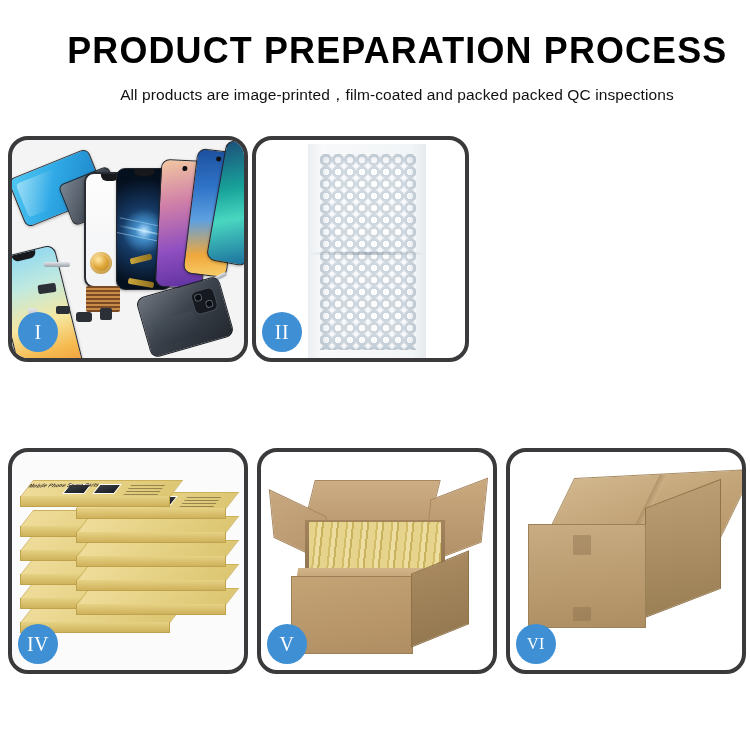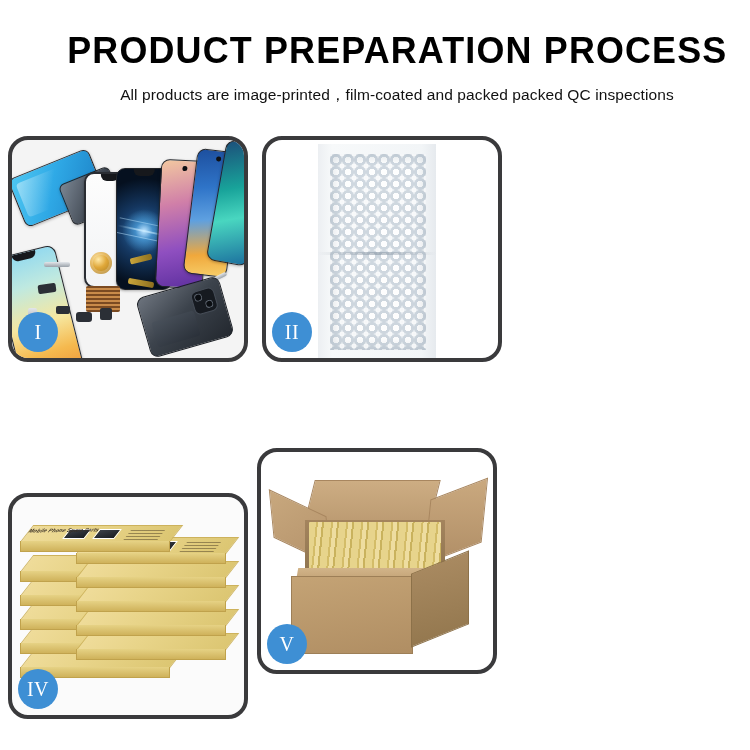--- a/index.html
+++ b/index.html
@@ -30,23 +30,23 @@
   
   .grid { position: absolute; top: 136px; left: 0; width: 750px; height: 560px; }
   .panel {
     position: absolute;
     border: 4px solid #3a3a3c;
     border-radius: 20px;
     background: #ffffff;
     overflow: hidden;
   }
   .p1 { left: 8px;   top: 0px;   width: 240px; height: 226px; background:#f4f4f4; }
-  .p2 { left: 262px; top: 0px;   width: 240px; height: 226px; }
+  .p2 { left: 252px; top: 0px;   width: 217px; height: 226px; }
   .p3 { left: 506px; top: 0px;   width: 240px; height: 226px; }
-  .p4 { left: 8px;   top: 312px; width: 240px; height: 226px; background:#fbfbfb;margin-top:45px; }
+  .p4 { left: 8px;   top: 312px; width: 240px; height: 226px; background:#fbfbfb; }
   .p5 { left: 257px; top: 312px; width: 240px; height: 226px; }
   .p6 { left: 506px; top: 312px; width: 240px; height: 226px; }
 
   .scene { position: absolute; inset: 0; }
 
   
   .badge {
     position: absolute; left: 6px; bottom: 6px;
     width: 40px; height: 40px; border-radius: 50%;
     background: #3e8fd4;
@@ -411,15 +411,30 @@
           <div class="c5-inner"></div>
           <div class="c5-goods"></div>
           <div class="c5-frontTop"></div>
           <div class="c5-front"></div>
           <div class="c5-side"></div>
         </div>
       </div>
       <div class="badge">V</div>
     </div>
 
+    <div class="panel p6">
+      <div class="scene">
+        <div class="carton6">
+          <div class="c6-top">
+            <span class="tape"></span>
+          </div>
+          <div class="c6-side"></div>
+          <div class="c6-front">
+            <span class="tab"></span>
+            <span class="tab2"></span>
+          </div>
+        </div>
+      </div>
+      <div class="badge small">VI</div>
+    </div>
 
   </div>
 </div>
 
 </body></html>

